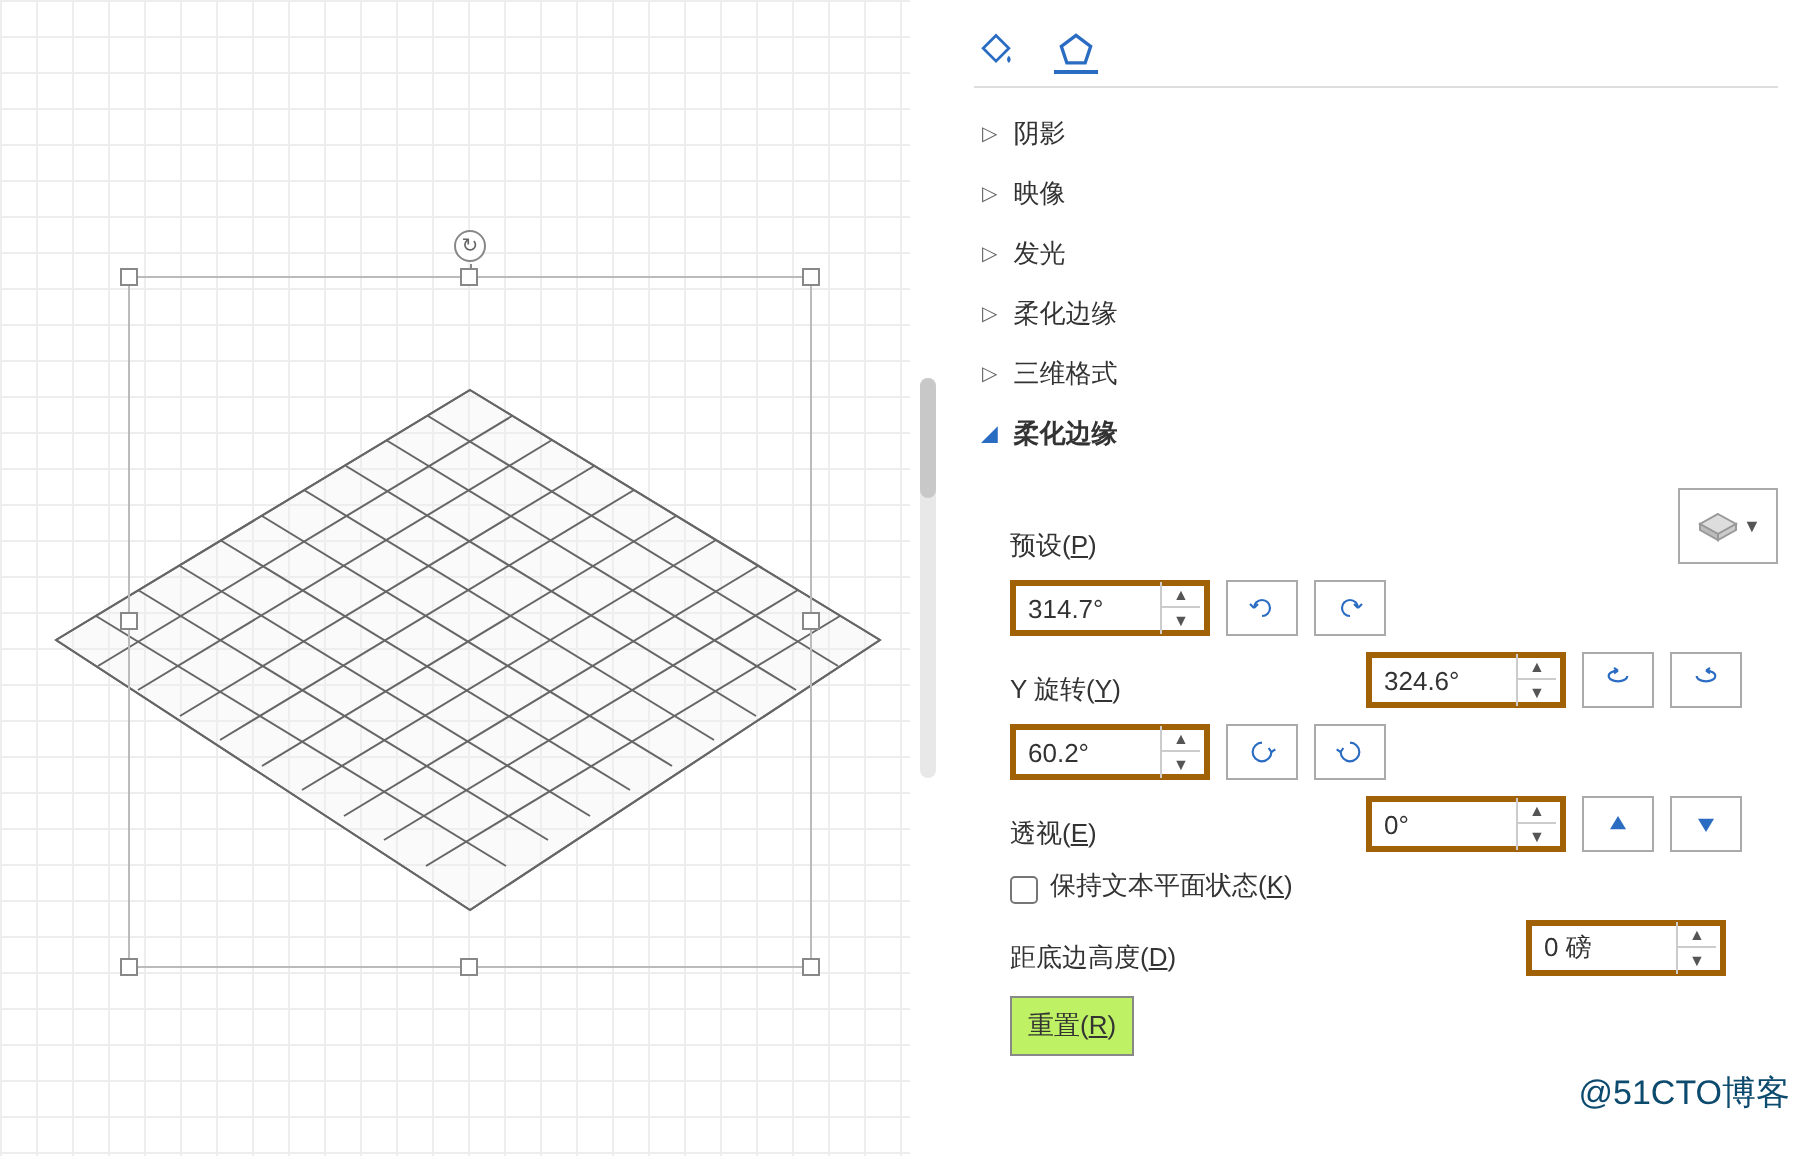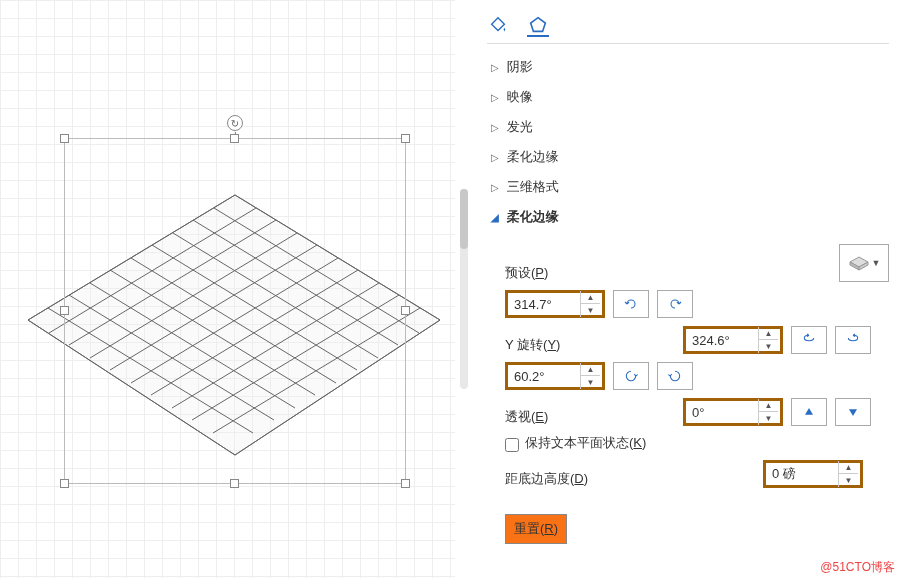--- a/index.html
+++ b/index.html
@@ -30,22 +30,22 @@
 .spin{display:flex;align-items:center;border:3px solid #a16207;height:28px;width:100px;background:#fff}
 .spin input{border:none;outline:none;width:72px;padding:0 6px;font-size:13px}
 .spin-btns{display:flex;flex-direction:column;width:20px;border-left:1px solid #ccc}
 .spin-btns div{height:13px;text-align:center;font-size:8px;line-height:13px;color:#555;cursor:pointer}
 .spin-btns div:first-child{border-bottom:1px solid #ccc}
 .icon-btn{width:36px;height:28px;border:1px solid #aaa;background:#fff;display:flex;align-items:center;justify-content:center;cursor:pointer}
 .icon-btn svg{width:16px;height:16px}
 .preset-btn{width:50px;height:38px;border:1px solid #aaa;background:#fff;display:flex;align-items:center;justify-content:center;gap:2px;cursor:pointer;margin-left:auto}
 .chk{display:flex;gap:6px}
 .chk input{width:14px;height:14px}
-.reset-btn{border:1px solid #888;background:#f97316;padding:5px 8px;cursor:pointer;margin-top:18px}
-.watermark{position:absolute;right:8px;bottom:2px;color:#ef4444;font-size:12px}
+.reset-btn{border:1px solid #888;background:#bef264;padding:5px 8px;cursor:pointer;margin-top:2px}
+.watermark{position:absolute;right:8px;bottom:20px;color:#0c4a6e;font-size:17px}
 u{text-decoration:underline}
 </style>
 </head>
 <body>
 
 <div class="canvas">
   <svg class="shape-svg" width="455" height="578">
     <g stroke="#666" stroke-width="1" fill="none">
       <polygon points="235,195 440,320 235,455 28,320" fill="rgba(240,240,240,0.3)"></polygon>
       <line x1="235" y1="195" x2="28" y2="320"></line>

